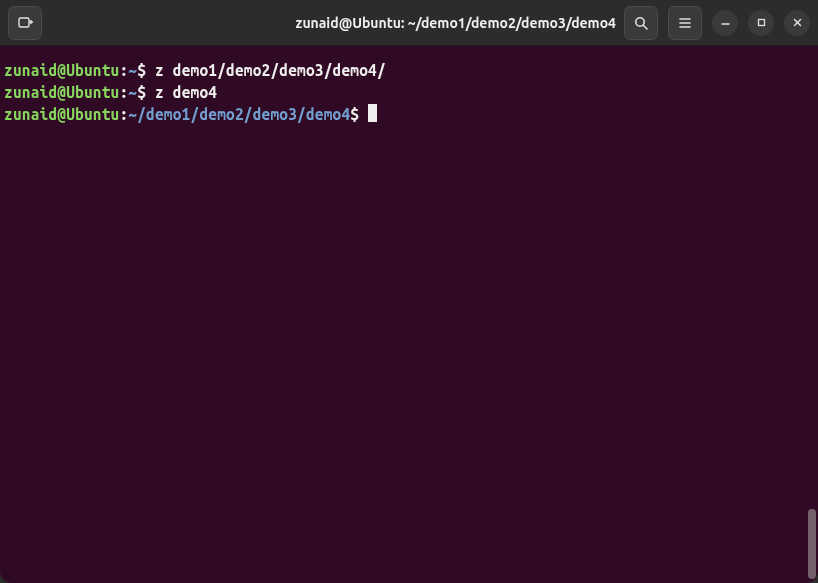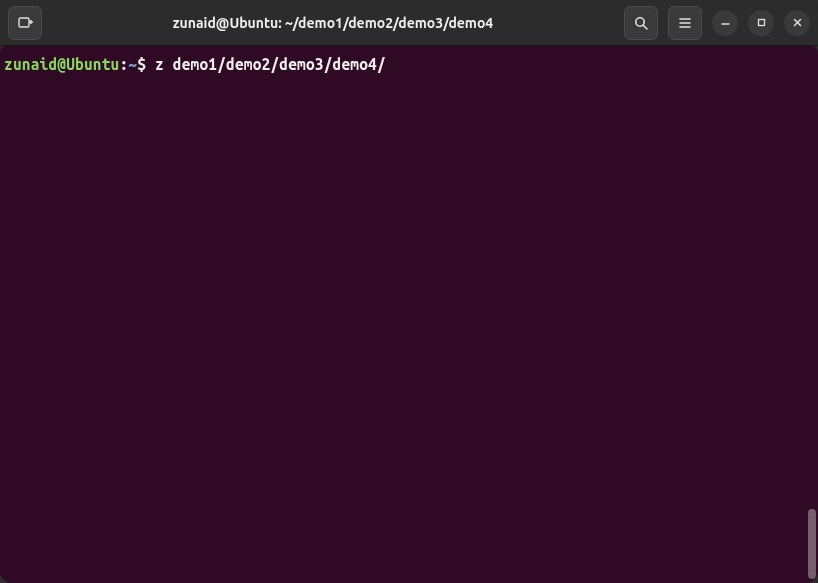--- a/index.html
+++ b/index.html
@@ -33,21 +33,21 @@
       border: 1px solid #4a4a4a;
       border-radius: 6px;
       display: flex;
       align-items: center;
       justify-content: center;
       color: #e0e0e0;
       cursor: pointer;
     }
     .title {
       flex: 1;
-      text-align: center;
+      text-align: right;
       color: #f0f0f0;
       font-family: "Ubuntu", sans-serif;
       font-size: 14px;
       font-weight: 600;
     }
     .titlebar-right {
       display: flex;
       align-items: center;
       gap: 10px;
     }
@@ -72,27 +72,26 @@
       align-items: center;
       justify-content: center;
       color: #e0e0e0;
       cursor: pointer;
     }
     .window-btn svg { width: 11px; height: 11px; }
     .icon-btn svg, .new-tab-btn svg { width: 16px; height: 16px; }
     .terminal-area {
       height: calc(100% - 46px);
       background: #300a24;
-      padding: 8px 4px;
+      padding: 14px 4px;
       font-size: 15.5px;
       line-height: 22px;
       color: #eeeeec;
       position: relative;
       letter-spacing: 0.2px;
-      border-radius: 7px;
     }
     .line { white-space: pre; font-weight: bold; }
     .user-host { color: #87d75f; }
     .colon { color: #eeeeec; }
     .path-home { color: #729fcf; }
     .path { color: #729fcf; }
     .dollar { color: #eeeeec; }
     .cmd { color: #eeeeec; }
     .cursor-block {
       display: inline-block;
@@ -154,14 +153,16 @@
       <svg viewBox="0 0 11 11">
         <line x1="2.5" y1="2.5" x2="8.5" y2="8.5" stroke="currentColor" stroke-width="1.5" stroke-linecap="round"></line>
         <line x1="8.5" y1="2.5" x2="2.5" y2="8.5" stroke="currentColor" stroke-width="1.5" stroke-linecap="round"></line>
       </svg>
     </div>
   </div>
 </div>
 
 <div class="terminal-area">
   <div class="line"><span class="user-host">zunaid@Ubuntu</span><span class="colon">:</span><span class="path-home">~</span><span class="dollar">$ </span><span class="cmd">z demo1/demo2/demo3/demo4/</span></div>
+  <div class="line"><span class="user-host">zunaid@Ubuntu</span><span class="colon">:</span><span class="path-home">~</span><span class="dollar">$ </span><span class="cmd">z demo4</span></div>
+  <div class="line"><span class="user-host">zunaid@Ubuntu</span><span class="colon">:</span><span class="path">~/demo1/demo2/demo3/demo4</span><span class="dollar">$ </span><span class="cmd"></span><span class="cursor-block"></span></div>
   <div class="scrollbar"></div>
 </div>
 
 </body></html>

